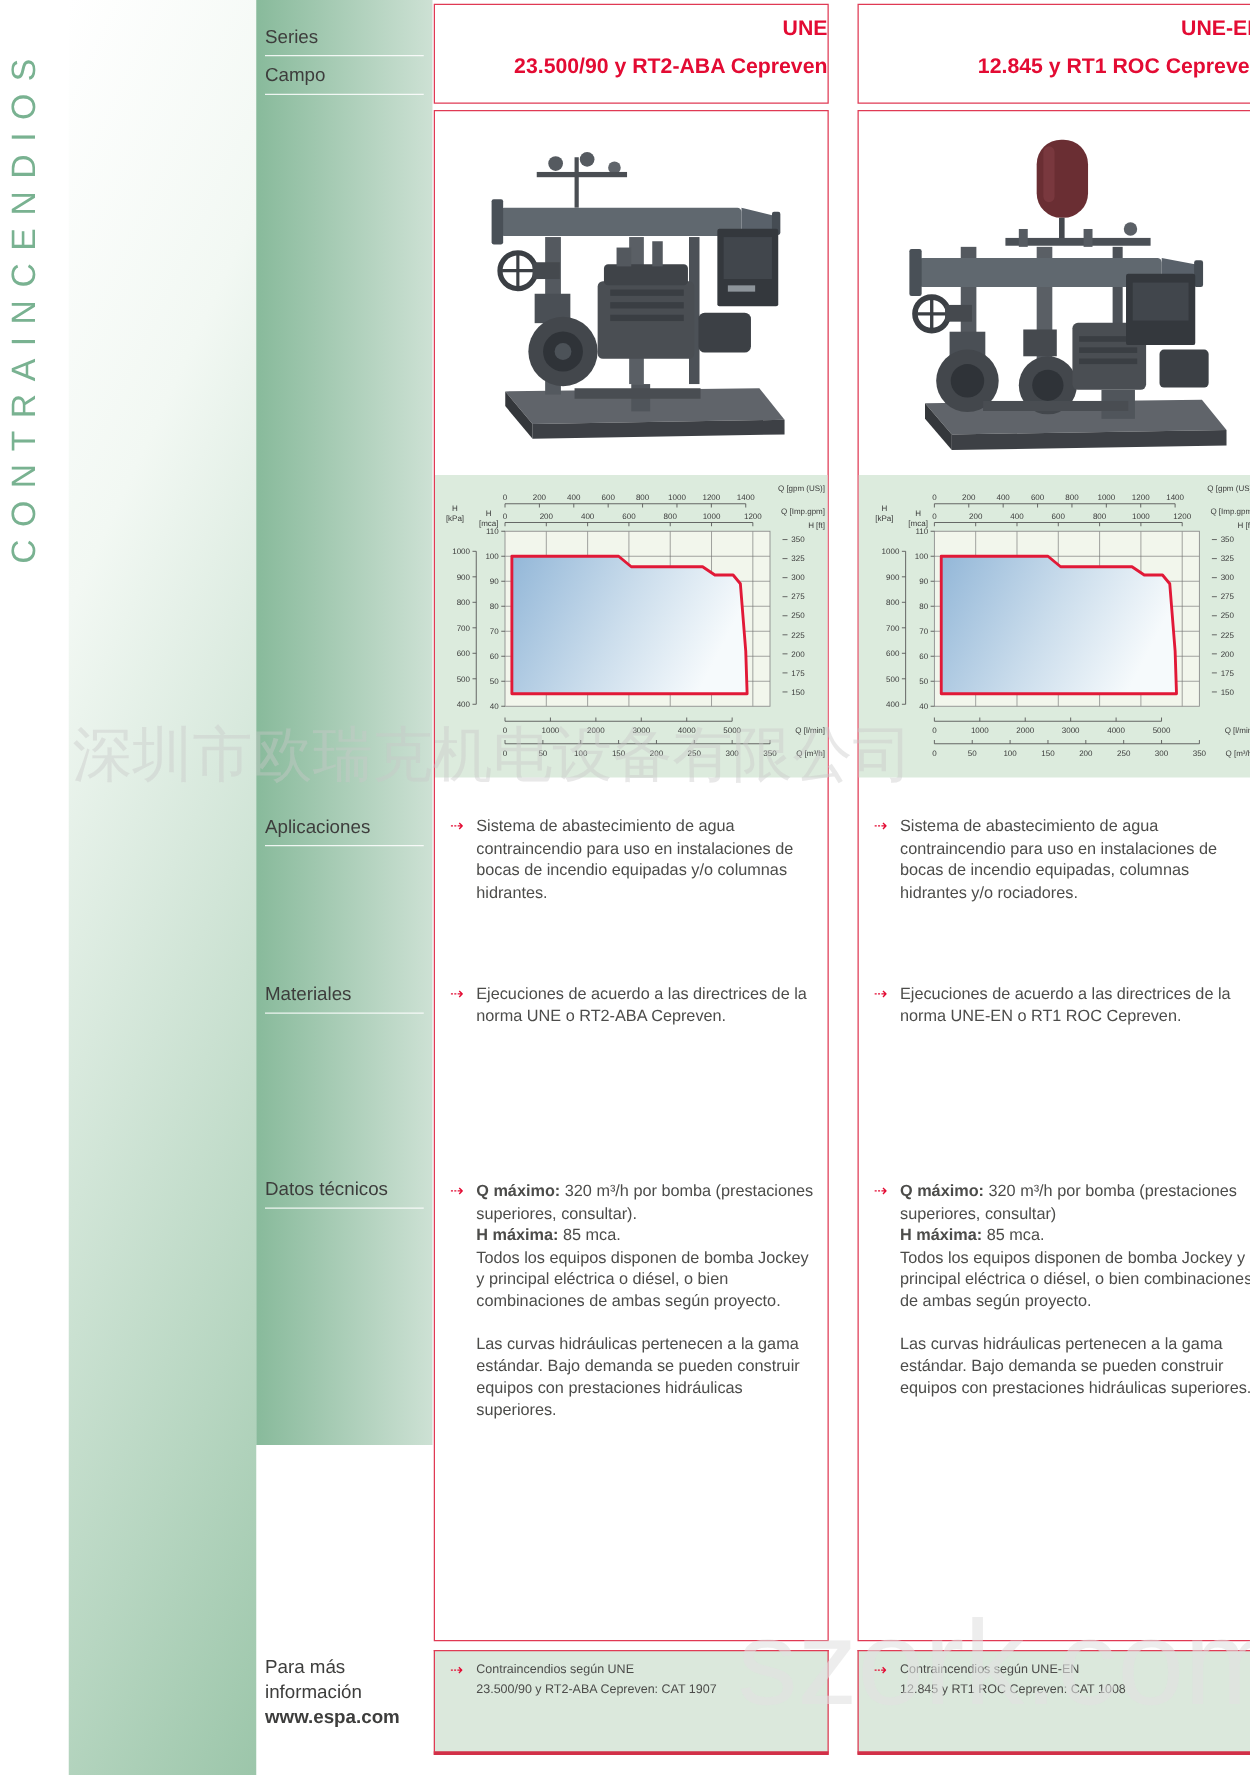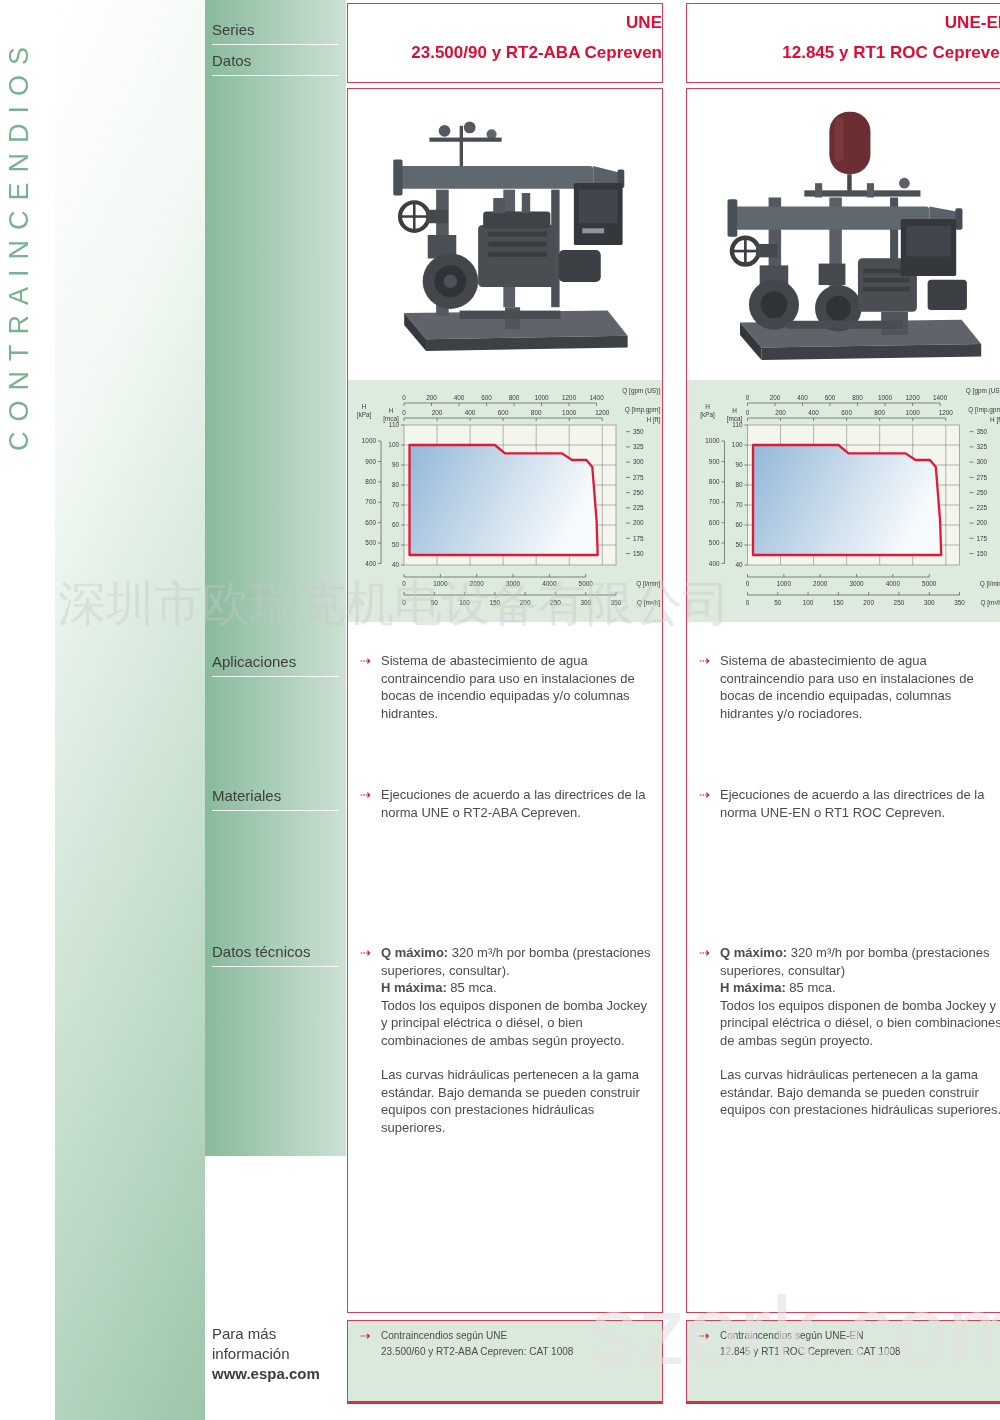--- a/index.html
+++ b/index.html
@@ -60,21 +60,21 @@
 <div class="page">
 
   <div class="vtitle-wrap">
     <div class="vtitle">CONTRAINCENDIOS</div>
   </div>
 
   <div class="grad-band"></div>
 
   <div class="label-col">
     <div class="lbl ul" style="top:20px">Series</div>
-    <div class="lbl ul" style="top:51px">Datos</div>
+    <div class="lbl ul" style="top:51px">Campo</div>
     <div class="lbl ul" style="top:652px">Aplicaciones</div>
     <div class="lbl ul" style="top:786px">Materiales</div>
     <div class="lbl ul" style="top:942px">Datos técnicos</div>
     <div class="lbl ul" style="top:1324px">
       <span>Para más</span><br>
       <span>información</span><br>
       <span class="bold">www.espa.com</span>
     </div>
   </div>
 
@@ -284,21 +284,21 @@
           <div>Todos los equipos disponen de bomba Jockey y principal eléctrica o diésel, o bien combinaciones de ambas según proyecto.</div>
           <div class="gap"></div>
           <div>Las curvas hidráulicas pertenecen a la gama estándar. Bajo demanda se pueden construir equipos con prestaciones hidráulicas superiores.</div>
         </div>
       </div>
     </div>
     <div class="foot-box">
       <span class="arrow">⇢</span>
       <div class="ftxt">
         <span>Contraincendios según UNE</span><br>
-        <span>23.500/60 y RT2-ABA Cepreven: CAT 1008</span>
+        <span>23.500/90 y RT2-ABA Cepreven: CAT 1907</span>
       </div>
     </div>
   </section>
 
   <section class="col right">
     <div class="hdr-box">
       <div class="line">UNE-EN</div>
       <div class="line">12.845 y RT1 ROC Cepreven</div>
     </div>
     <div class="main-box">

